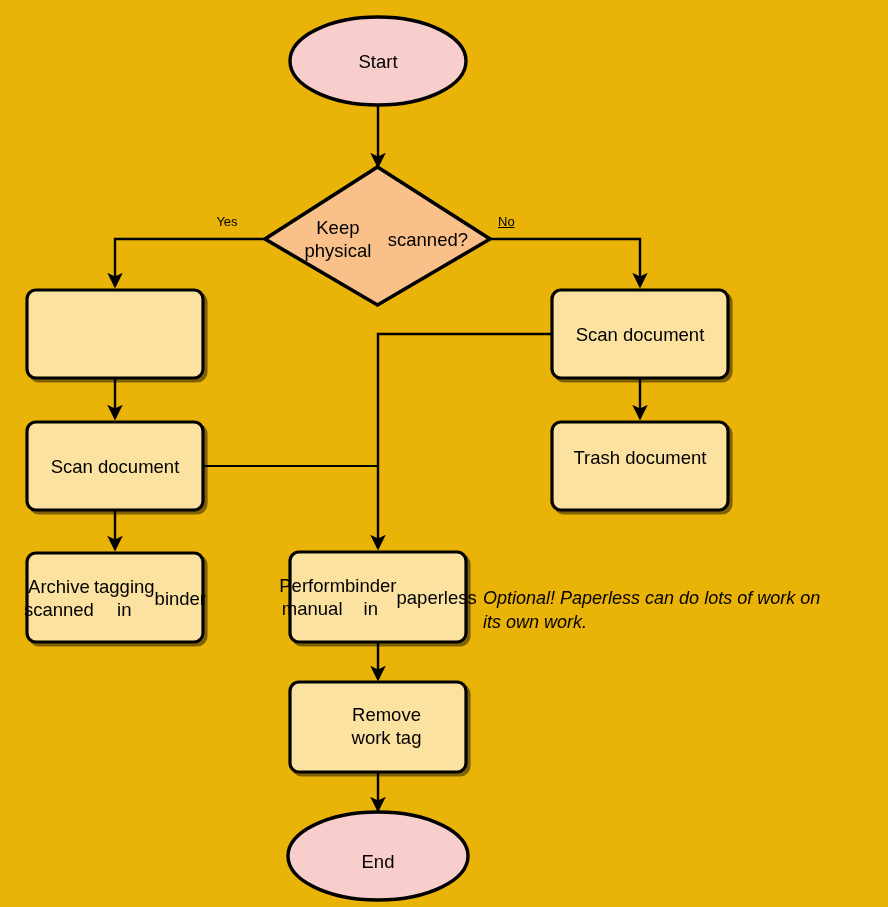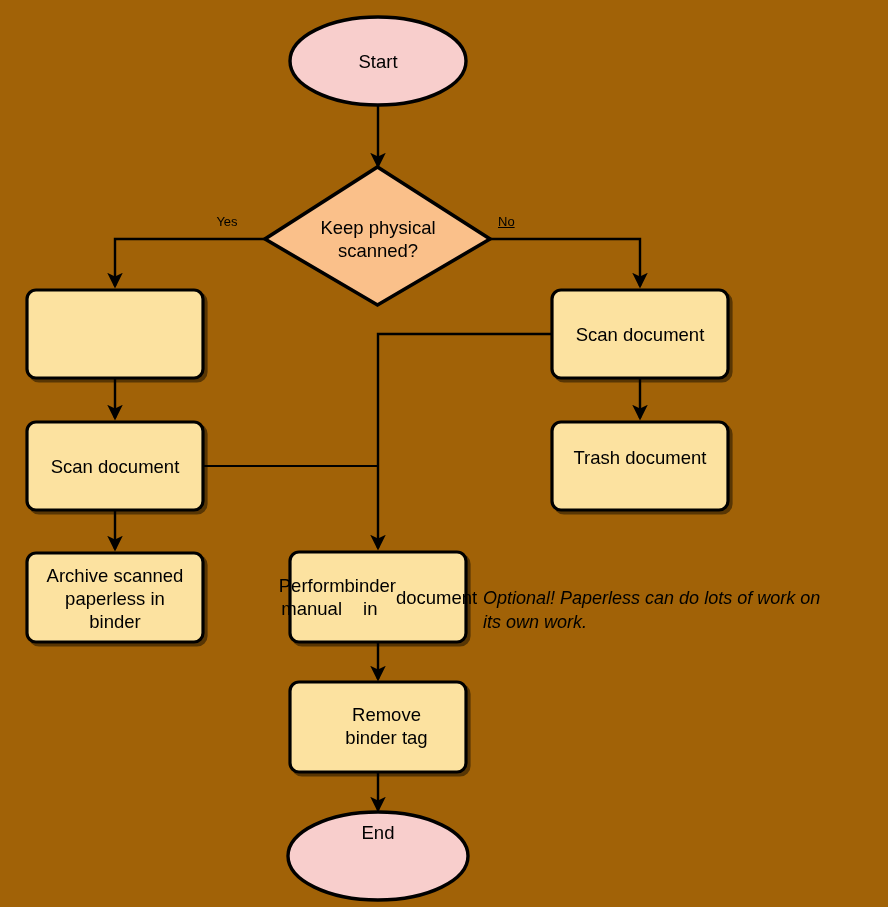--- a/index.html
+++ b/index.html
@@ -9,21 +9,21 @@
     background: #ffffff;
   }
   body {
     font-family: "Liberation Sans", sans-serif;
     -webkit-font-smoothing: antialiased;
   }
   #canvas {
     position: relative;
     width: 888px;
     height: 907px;
-    background: #a16207;
+    background: #eab308;
     overflow: hidden;
   }
   #flow-svg {
     position: absolute;
     top: 0;
     left: 0;
     width: 888px;
     height: 907px;
   }
   .node-text,
@@ -112,50 +112,50 @@
 
     <rect x="290" y="552" width="176" height="90" rx="9" ry="9" fill="#fce2a0" stroke="#000000" stroke-width="3.2" filter="url(#softshadow)"></rect>
 
     <rect x="290" y="682" width="176" height="90" rx="9" ry="9" fill="#fce2a0" stroke="#000000" stroke-width="3.2" filter="url(#softshadow)"></rect>
 
     <ellipse cx="378" cy="856" rx="90" ry="44" fill="#f8cecc" stroke="#000000" stroke-width="3.4"></ellipse>
   </svg>
 
   <div class="node-text" style="left:290px; top:17px; width:176px; height:88px;">Start</div>
 
-  <div class="node-text" style="left:288px; top:208px; width:180px; height:62px; flex-direction:column;">
+  <div class="node-text" style="left:288px; top:208px; width:180px; height:62px; flex-direction:row;">
     <span>Keep physical</span>
     <span>scanned?</span>
   </div>
 
 
   <div class="node-text" style="left:27px; top:422px; width:176px; height:88px;">Scan document</div>
 
-  <div class="node-text" style="left:27px; top:562px; width:176px; height:72px; flex-direction:column;">
+  <div class="node-text" style="left:27px; top:562px; width:176px; height:72px; flex-direction:row;">
     <span>Archive scanned</span>
-    <span>paperless in</span>
+    <span>tagging in</span>
     <span>binder</span>
   </div>
 
   <div class="node-text" style="left:552px; top:290px; width:176px; height:88px;">Scan document</div>
 
   <div class="node-text" style="left:552px; top:422px; width:176px; height:70px;">Trash document</div>
 
   <div class="node-text" style="left:290px; top:561px; width:176px; height:72px; flex-direction:row;">
     <span>Perform manual</span>
     <span>binder in</span>
-    <span>document</span>
+    <span>paperless</span>
   </div>
 
   <div class="node-text" style="left:290px; top:694px; width:193px; height:64px; flex-direction:column;">
     <span>Remove</span>
-    <span>binder tag</span>
+    <span>work tag</span>
   </div>
 
-  <div class="node-text" style="left:288px; top:788px; width:180px; height:88px;text-align:right;">End</div>
+  <div class="node-text" style="left:288px; top:817px; width:180px; height:88px;text-align:right;">End</div>
 
   <div class="edge-label" style="left:196px; top:211px; width:62px; height:22px;">Yes</div>
 
   <div class="edge-label" style="left:498px; top:211px; width:62px; height:22px; justify-content:flex-start;text-decoration:underline;">No</div>
 
   <div class="note-text" style="left:483px; top:586px; width:402px; height:56px; flex-direction:column;text-align:center;">
     <span>Optional! Paperless can do lots of work on</span>
     <span>its own work.</span>
   </div>
 

